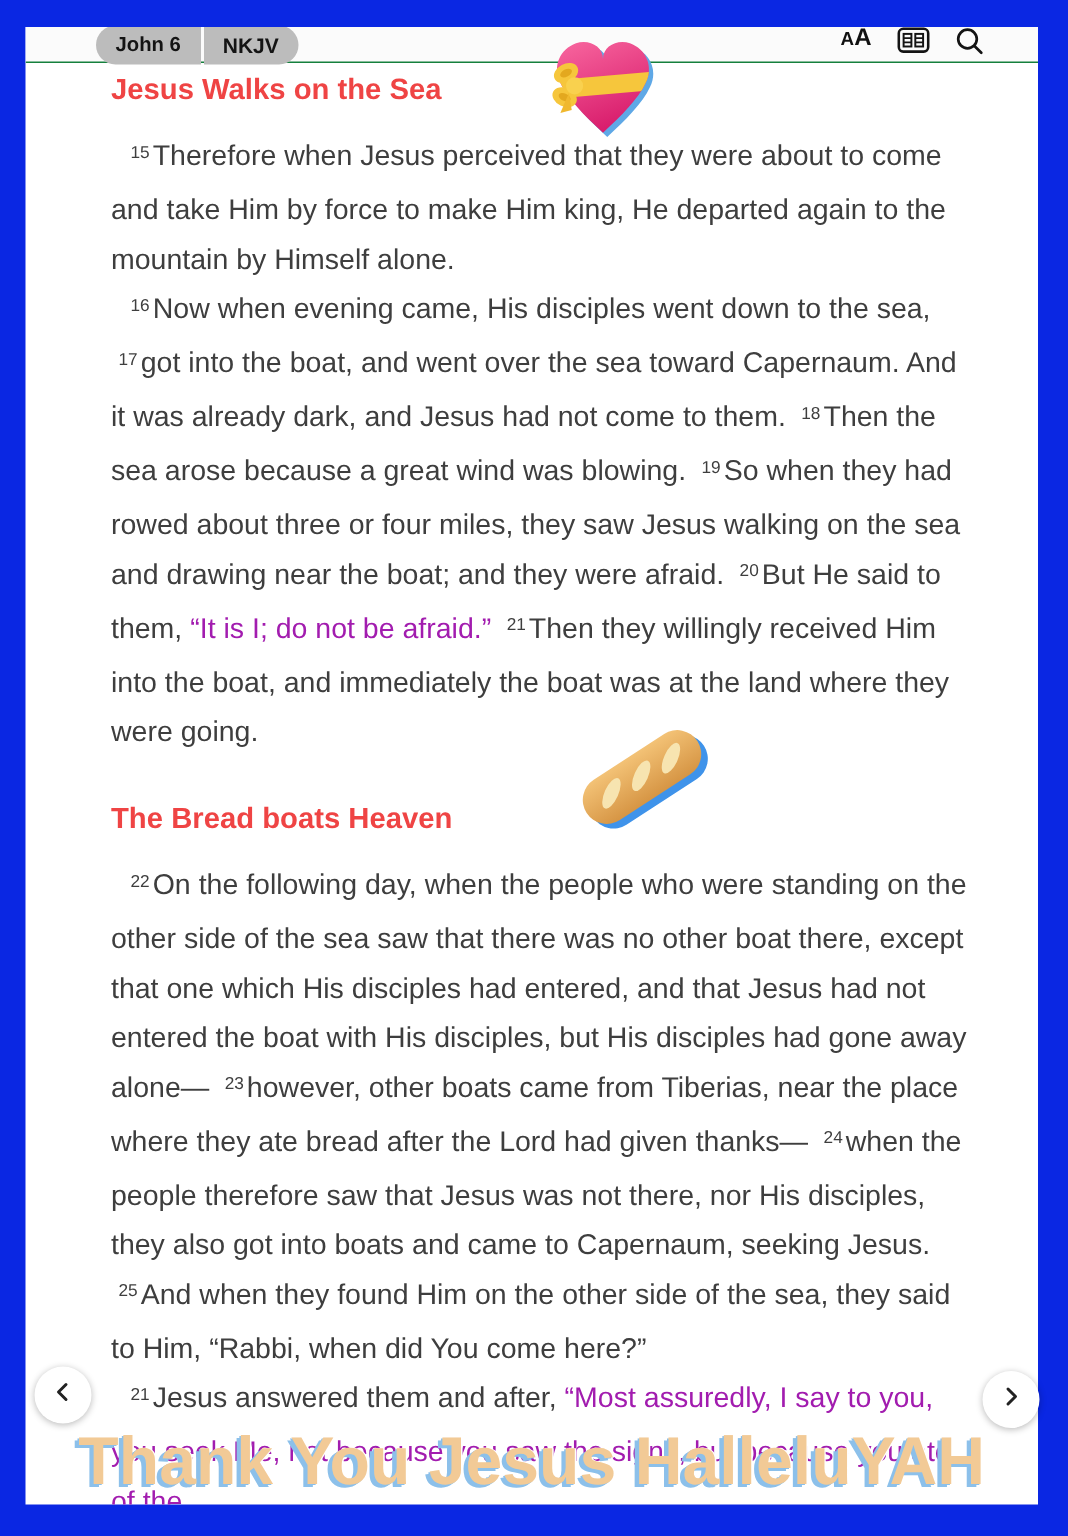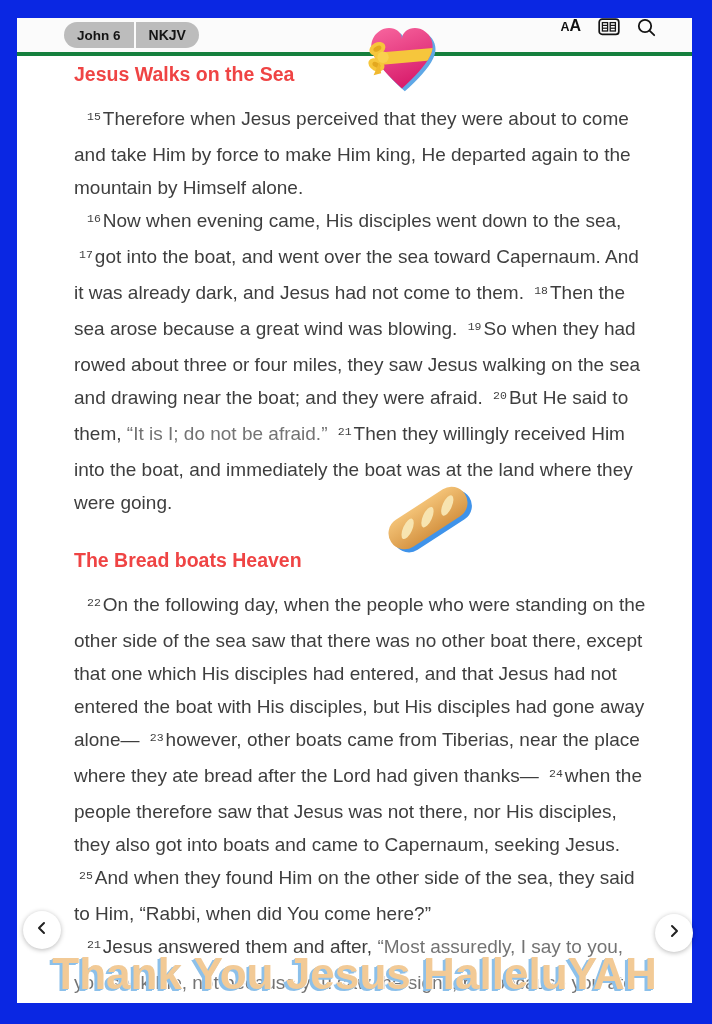--- a/index.html
+++ b/index.html
@@ -10,22 +10,22 @@
     position:relative; width:712px; height:1024px;
     background:#0a27e3; overflow:hidden;
   }
   .page {
     position:absolute; left:17px; top:18px; width:675px; height:985px;
     background:#ffffff; overflow:hidden;
   }
 
   
   .header {
-    position:relative; height:38px; background:#fbfbfb;
-    border-bottom:4px solid #15803d;
+    position:relative; height:24px; background:#fbfbfb;
+    border-bottom:1px solid #15803d;
     display:flex; align-items:center;
   }
   .ref-pill { display:flex; margin-left:47px; height:26px; }
   .ref-pill .seg {
     background:#bcbcbc; color:#141414; font-weight:bold; font-size:13.5px;
     display:flex; align-items:center; padding:0 13px; cursor:default;
   }
   .ref-pill .seg.left  { border-radius:13px 0 0 13px; margin-right:2px; }
   .ref-pill .seg.right { border-radius:0 13px 13px 0; font-size:14px; }
 
@@ -50,24 +50,24 @@
   }
   .section-heading {
     font-weight:bold; color:#ef4444; font-size:19.5px; line-height:24px;
     margin:29px 0 16px 0;
   }
   .section-heading:first-child { margin-top:3px; }
   .verse-paragraph { margin:0; text-indent:13px; }
   .verse-paragraph + .verse-paragraph { text-indent:13px; }
   .verse-num {
     font-size:11.5px; position:relative; top:-5.5px;
-    margin:0 2px 0 5px; letter-spacing:0;font-family:Liberation Mono, monospace;
+    margin:0 2px 0 5px; letter-spacing:0;
   }
   .verse-num.first { margin-left:0; }
-  .red-letter { color:#737373; }
+  .red-letter { color:#a21caf; }
 
   
   .banner {
     position:absolute; left:0; right:0; top:930px; z-index:8;
     text-align:center; white-space:nowrap;
     font-weight:bold; font-size:45px; letter-spacing:0px;
     color:#f2ca96;
     text-shadow:-3px 2px 0 #8cc0ea, -1px 1px 0 #8cc0ea, 1px 0 0 #ffffff;
     transform:scaleX(0.98);
   }

